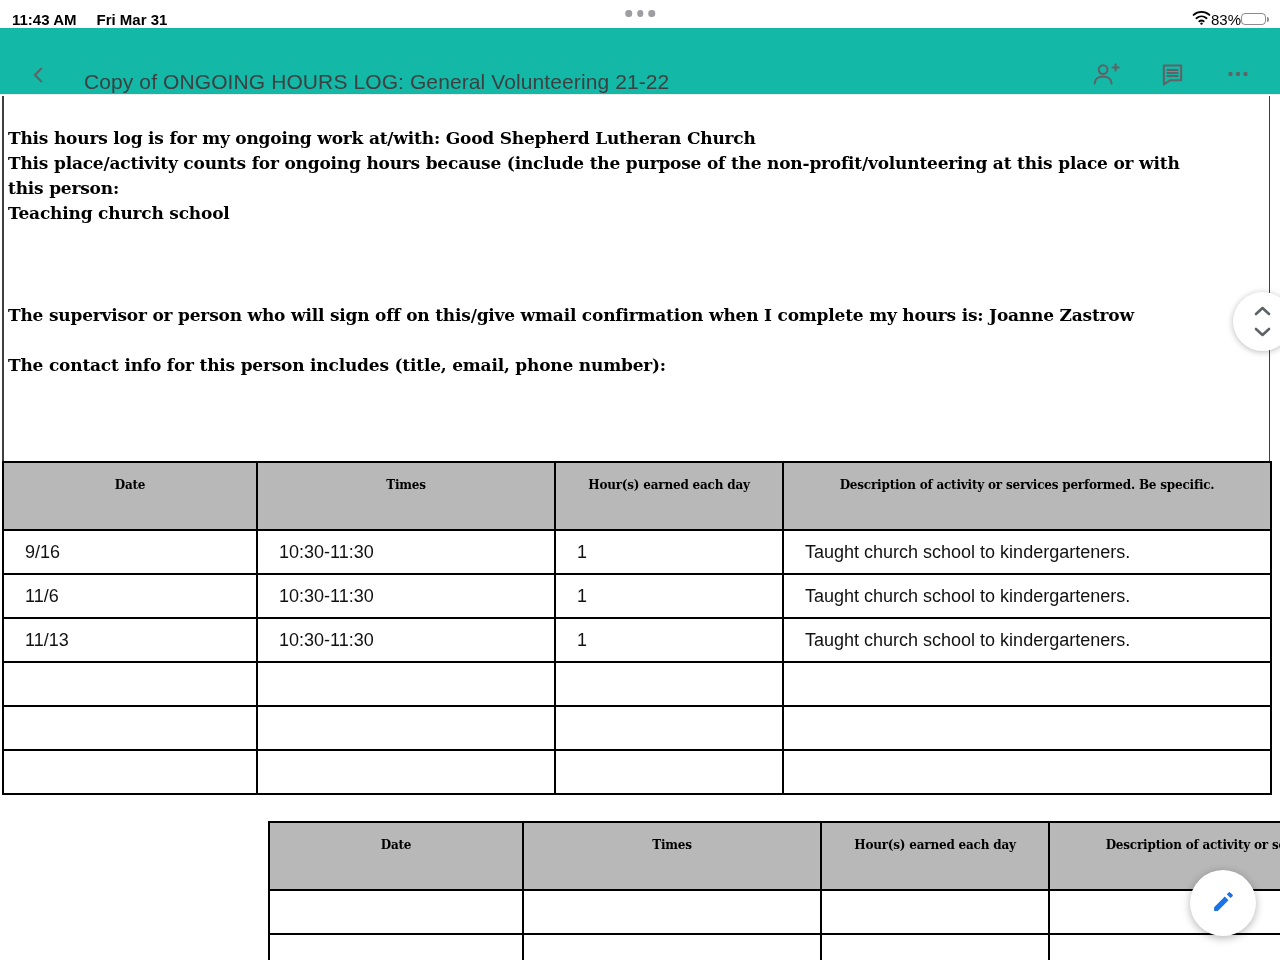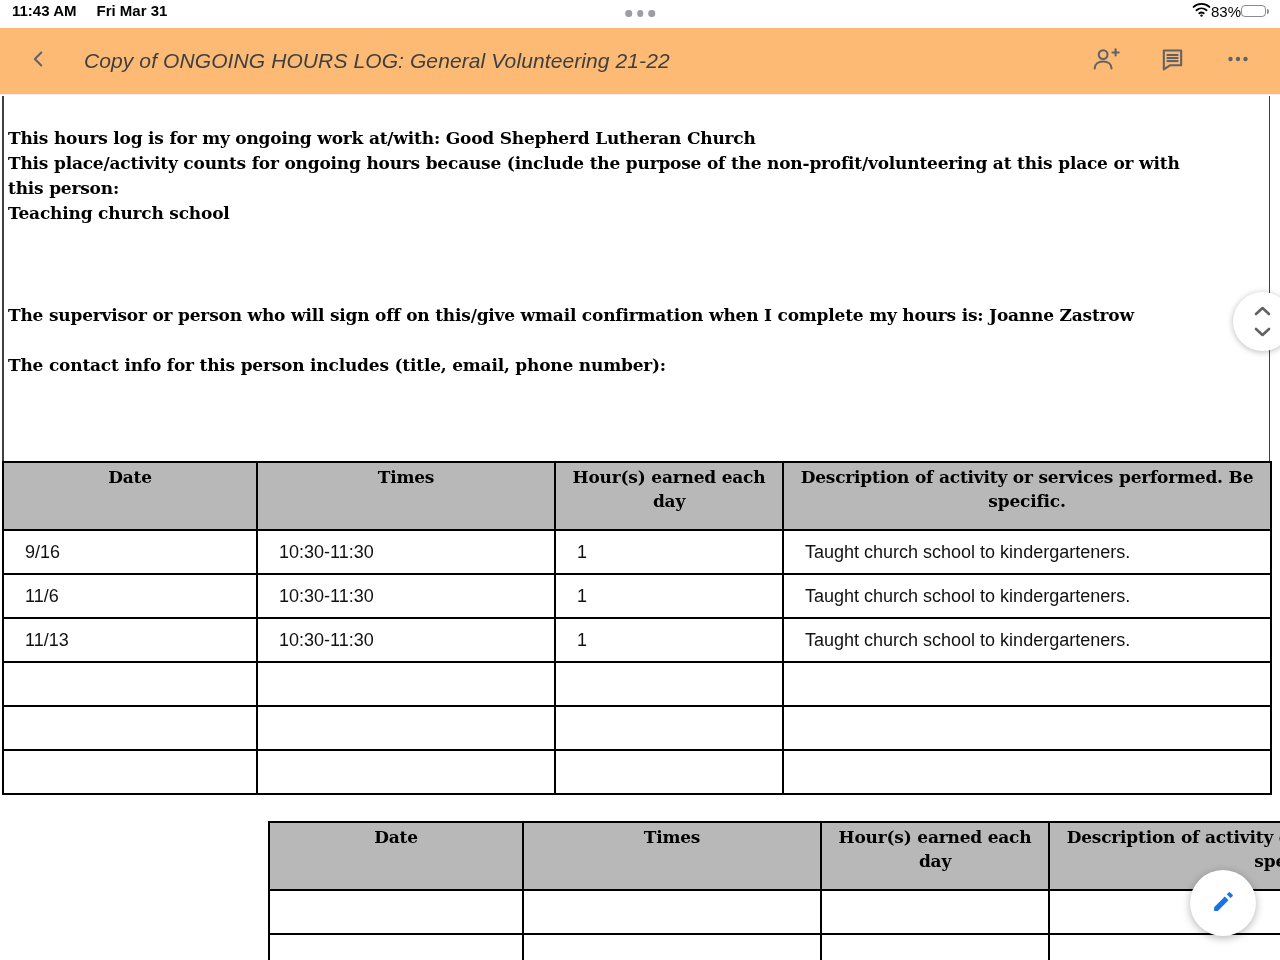--- a/index.html
+++ b/index.html
@@ -2,36 +2,36 @@
 <html><head>
 <meta charset="utf-8">
 <style>
   * { margin:0; padding:0; box-sizing:border-box; }
   html,body { width:1280px; height:960px; background:#fff; }
   .screen { position:relative; width:1280px; height:960px; overflow:hidden; background:#fff;
             font-family:"Liberation Sans", sans-serif; color:#000; }
 
   
   .status-bar { position:absolute; top:0; left:0; right:0; height:28px;
-                display:flex; align-items:flex-start; justify-content:space-between;
+                display:flex; align-items:flex-end; justify-content:space-between;
                 padding:2px 14px 0 12px; font-size:15px; font-weight:600; color:#000; }
   .sb-left { display:flex; gap:20px; }
   .sb-center { position:absolute; left:50%; top:10px; transform:translateX(-50%);
                display:flex; gap:5px; }
   .sb-center i { width:6.5px; height:6.5px; border-radius:50%; background:#9d9da2; display:block; }
   .sb-right { display:flex; align-items:center; gap:0; font-weight:400; }
   .bat { position:relative; width:25px; height:12.5px; border:1px solid rgba(0,0,0,.45);
          border-radius:4px; padding:1.5px; }
   .bat-fill { height:100%; width:80%; background:#000; border-radius:1.5px; }
   .bat-tip { position:absolute; right:-4px; top:3px; width:2.5px; height:5px;
              background:rgba(0,0,0,.45); border-radius:0 2px 2px 0; }
 
   
-  .app-bar { position:absolute; top:28px; left:0; right:0; height:67px; background:#fdba74;
-             border-bottom:1px solid #ececec; display:flex; align-items:center;font-style:italic; }
+  .app-bar { position:absolute; top:28px; left:0; right:0; height:67px; background:#14b8a6;
+             border-bottom:1px solid #ececec; display:flex; align-items:flex-end; }
   .back-btn { margin-left:22px; width:34px; height:34px; display:flex; align-items:center;
               justify-content:center; cursor:pointer; }
   .app-title { margin-left:28px; font-size:21px; color:#3c4043; letter-spacing:0.1px;
                white-space:nowrap; }
   .bar-actions { margin-left:auto; margin-right:24px; display:flex; align-items:center; gap:30px; }
   .icon-btn { width:36px; height:36px; display:flex; align-items:center; justify-content:center;
               cursor:pointer; }
 
   
   .doc { position:absolute; top:96px; left:0; right:0; bottom:0; background:#fff; }
@@ -50,22 +50,22 @@
   
   table.hours { position:absolute; border-collapse:collapse; table-layout:fixed; width:1268px;
                 background:#fff; }
   .t1 { left:2px; top:365px; }
   .t2 { left:268px; top:725px; }
   col.c-date  { width:254px; }
   col.c-times { width:298px; }
   col.c-hours { width:228px; }
   col.c-desc  { width:488px; }
   table.hours th { height:68px; background:#b8b8b8; border:2px solid #000; vertical-align:top;
-                   padding:2px 6px 0; font-family:"DejaVu Serif", serif; font-weight:700;
-                   font-size:17px; letter-spacing:-0.2px; line-height:24px; text-align:center; }
+                   padding:10px 6px 0; font-family:"DejaVu Serif", serif; font-weight:700;
+                   font-size:12px; letter-spacing:-0.2px; line-height:24px; text-align:center; }
   .t2 th { height:69px; }
   table.hours td { height:44px; border:2px solid #000; vertical-align:middle; padding:0 21px;
                    font-size:18px; color:#111; }
 
   
   .scroll-pill { position:absolute; left:1233px; top:292px; width:59px; height:59px;
                  border-radius:50%; background:#fff; box-shadow:0 1px 6px rgba(0,0,0,.28);
                  display:flex; flex-direction:column; align-items:center; justify-content:center;
                  gap:3px; cursor:pointer; }
   .fab { position:absolute; left:1190px; top:870px; width:66px; height:66px; border-radius:50%;

